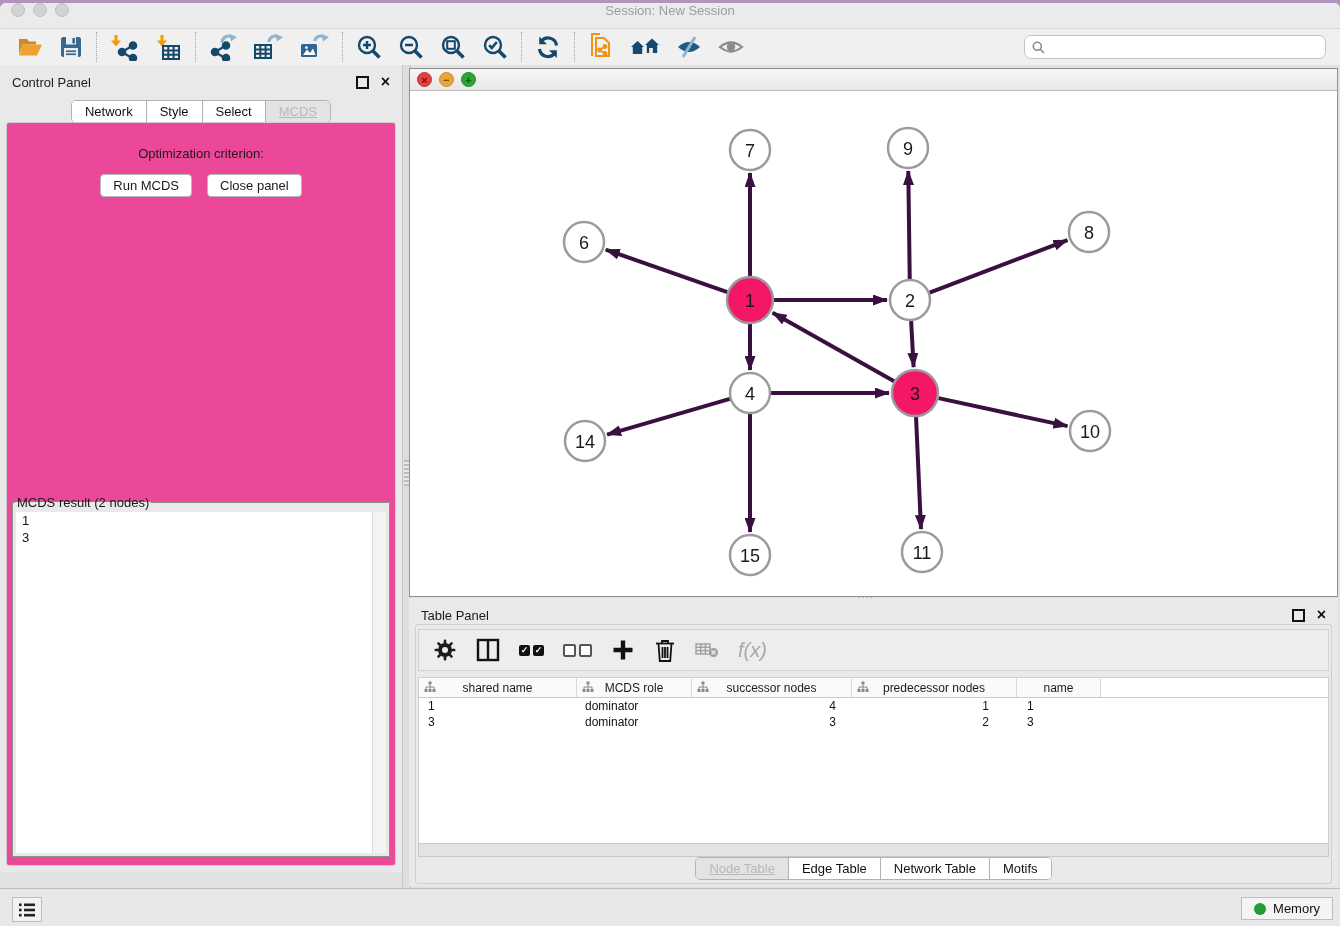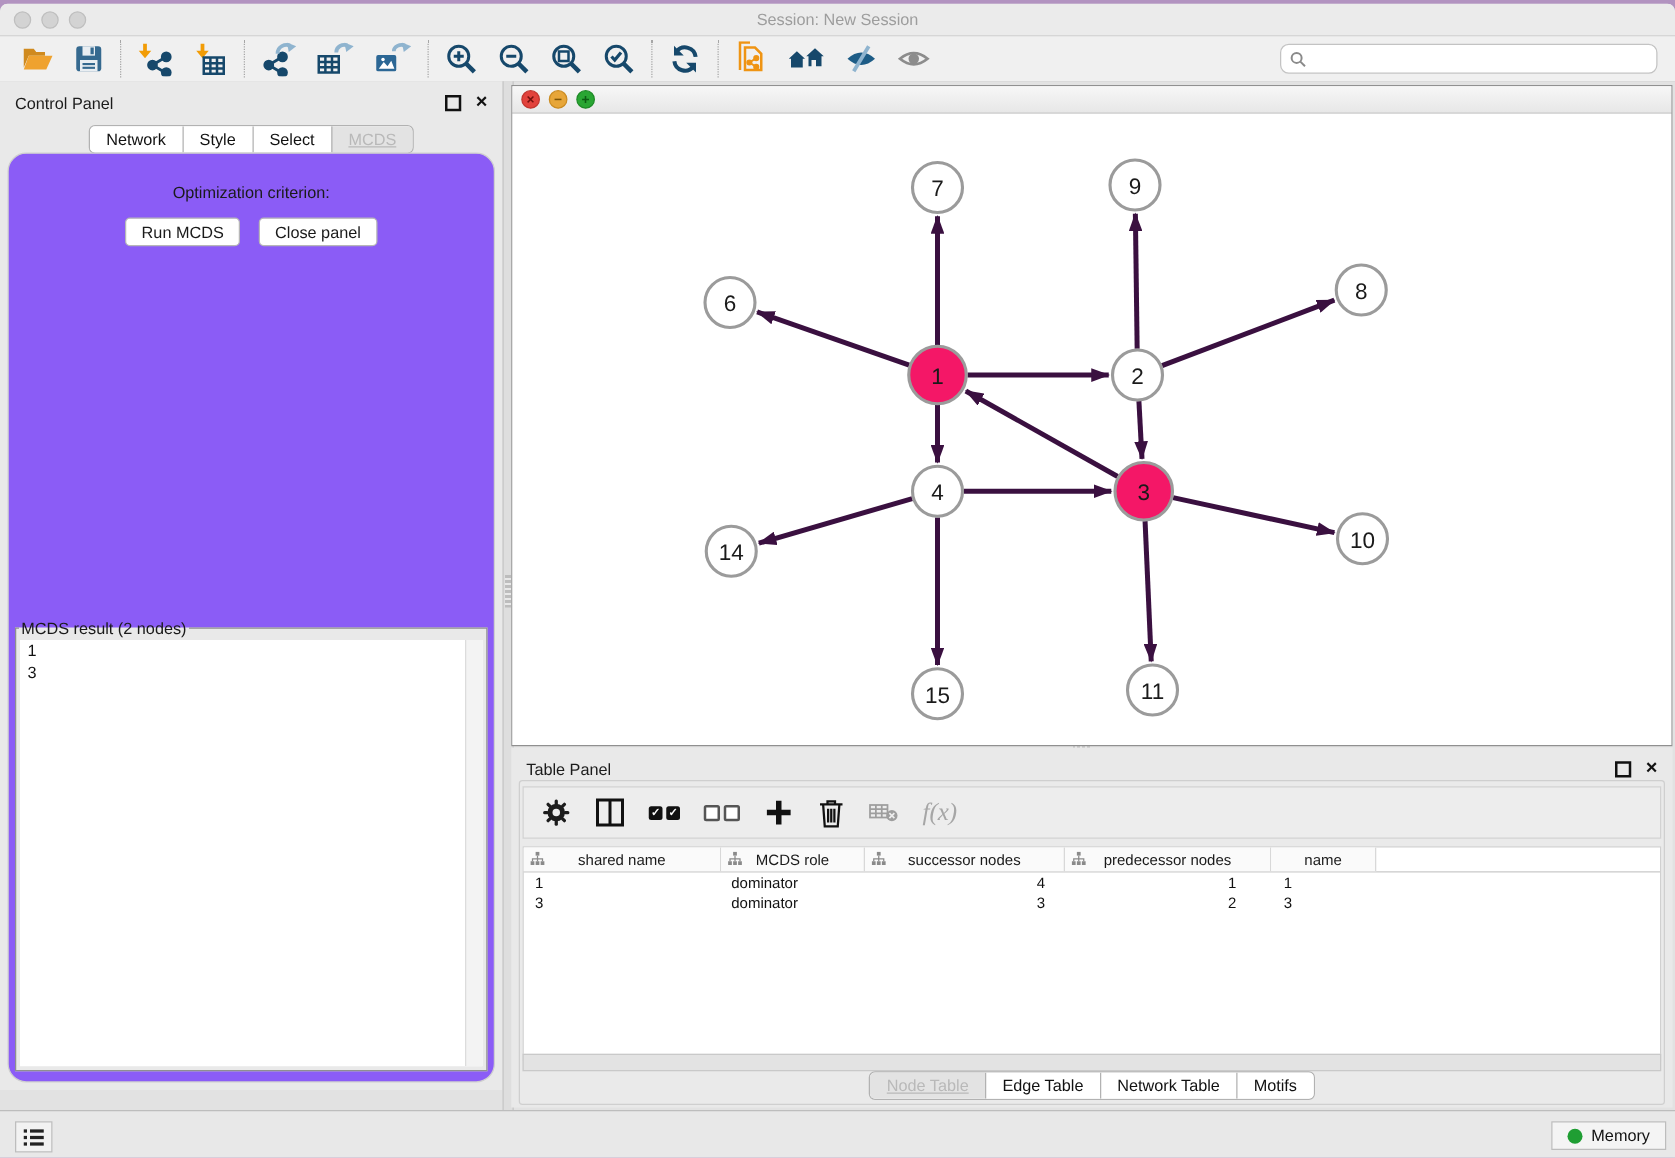--- a/index.html
+++ b/index.html
@@ -1,21 +1,21 @@
 <!DOCTYPE html>
 <html><head>
 <meta charset="utf-8">
 <style>
   html,body{margin:0;padding:0;width:1340px;height:926px;overflow:hidden;
     font-family:"Liberation Sans",sans-serif;background:#b293c0;}
   .window{position:absolute;top:3px;left:0;right:0;bottom:0;background:#e6e6e6;
     border-radius:6px 6px 0 0;overflow:hidden;}
   
   .titlebar{height:25px;background:#ebebeb;border-bottom:1px solid #d6d6d6;
-    position:relative;display:flex;align-items:center;}
+    position:relative;display:flex;}
   .lights{display:flex;gap:8px;margin-left:11px;}
   .light{width:12px;height:12px;border-radius:50%;background:#d3d3d3;border:1px solid #bfbfbf;}
   .titlebar .title{position:absolute;left:0;right:0;text-align:center;color:#9d9d9d;font-size:13px;}
   
   .toolbar{height:36px;background:#f0f0f0;border-bottom:1px solid #b5b5b5;
     display:flex;align-items:center;padding:0 4px;}
   .tbgroup{display:flex;align-items:center;gap:16px;padding:0 13px;}
   .sep{width:0;height:30px;border-left:1px dotted #a6a6a6;}
   .icon-btn{display:flex;align-items:center;justify-content:center;height:30px;cursor:pointer;}
   .search{margin-left:auto;margin-right:10px;width:286px;height:22px;background:#fff;
@@ -28,21 +28,21 @@
   .panel-header{height:26px;display:flex;align-items:center;padding:4px 12px 0 12px;font-size:13px;color:#1c1c1c;}
   .win-btns{margin-left:auto;display:flex;gap:12px;align-items:center;}
   .float-btn{width:9px;height:9px;border:2px solid #111;}
   .close-btn{font-size:16px;font-weight:bold;color:#111;line-height:10px;}
   .tabrow{display:flex;justify-content:center;margin-top:5px;}
   .tabseg{display:flex;border:1px solid #b2b2b2;border-radius:5px;overflow:hidden;background:#fff;}
   .tabseg .tab{padding:3px 13px;font-size:13px;border-left:1px solid #b2b2b2;background:#fff;color:#111;white-space:nowrap;}
   .tabseg .tab:first-child{border-left:none;}
   .tabseg .tab.active{background:#e3e3e3;color:#b9b9b9;text-decoration:underline;}
   .cp-body{position:absolute;top:57px;left:6px;right:6px;bottom:6px;border:1px solid #cfcfcf;
-    border-radius:15px;background:#8b5cf6;}
+    border-radius:3px;background:#ec4899;}
   .opt-label{text-align:center;margin-top:23px;font-size:13px;color:#1a1a1a;}
   .dropdown{margin:9px auto 0;width:308px;height:21px;background:#fff;border:1px solid #b7b7b7;
     border-radius:4px;display:flex;align-items:center;padding:0 4px 0 10px;font-size:13px;color:#1a1a1a;}
   .dd-stepper{margin-left:auto;display:flex;flex-direction:column;gap:3px;padding-right:3px;}
   .tri-up{width:0;height:0;border-left:4px solid transparent;border-right:4px solid transparent;border-bottom:5px solid #666;}
   .tri-down{width:0;height:0;border-left:4px solid transparent;border-right:4px solid transparent;border-top:5px solid #666;}
   .btn-row{display:flex;justify-content:center;gap:15px;margin-top:13px;}
   .btn{background:#fff;border:1px solid #b7b7b7;border-radius:4px;padding:3px 12px;font-size:13px;color:#1a1a1a;}
   fieldset.result{position:absolute;left:5px;right:5px;top:372px;bottom:8px;margin:0;
     border:1px solid #8f8f8f;padding:0;background:#e9e9e9;}
@@ -87,21 +87,21 @@
   .trow .c2{text-align:right;padding-right:16px}.trow .c3{text-align:right;padding-right:28px}
   .trow .c4{padding-left:10px}
   .hscroll{position:absolute;left:2px;right:2px;bottom:26px;height:14px;background:#e3e3e3;
     border:1px solid #c9c9c9;box-sizing:border-box;}
   .tp-tabs{position:absolute;left:0;right:0;bottom:3px;display:flex;justify-content:center;}
   
   .cbx{display:inline-block;width:11px;height:11px;border-radius:2px;}
   .cbx.on{background:#111;color:#fff;font-size:9px;line-height:11px;text-align:center;font-weight:bold;}
   .cbx.off{border:2px solid #555;background:#fff;width:9px;height:9px;}
   .cb-pair{display:flex;gap:3px;align-items:center;}
-  .fx{font-family:Liberation Serif, serif;font-style:italic;color:#a6a6a6;font-size:20px;}
+  .fx{font-family:Liberation Sans, sans-serif;font-style:italic;color:#a6a6a6;font-size:20px;}
   
   .statusbar{position:absolute;bottom:0;height:37px;left:0;right:0;background:#e8e8e8;border-top:1px solid #bdbdbd;}
   .sb-btn{position:absolute;left:12px;top:8px;width:28px;height:23px;border:1px solid #bdbdbd;
     background:#f2f2f2;display:flex;align-items:center;justify-content:center;}
   .mem-btn{position:absolute;right:7px;top:8px;height:23px;border:1px solid #bdbdbd;background:#f4f4f4;
     display:flex;align-items:center;gap:7px;padding:0 12px;font-size:13px;color:#111;box-sizing:border-box;}
   .mem-dot{width:12px;height:12px;border-radius:50%;background:#1f9e33;}
 </style>
 </head>
 <body>

